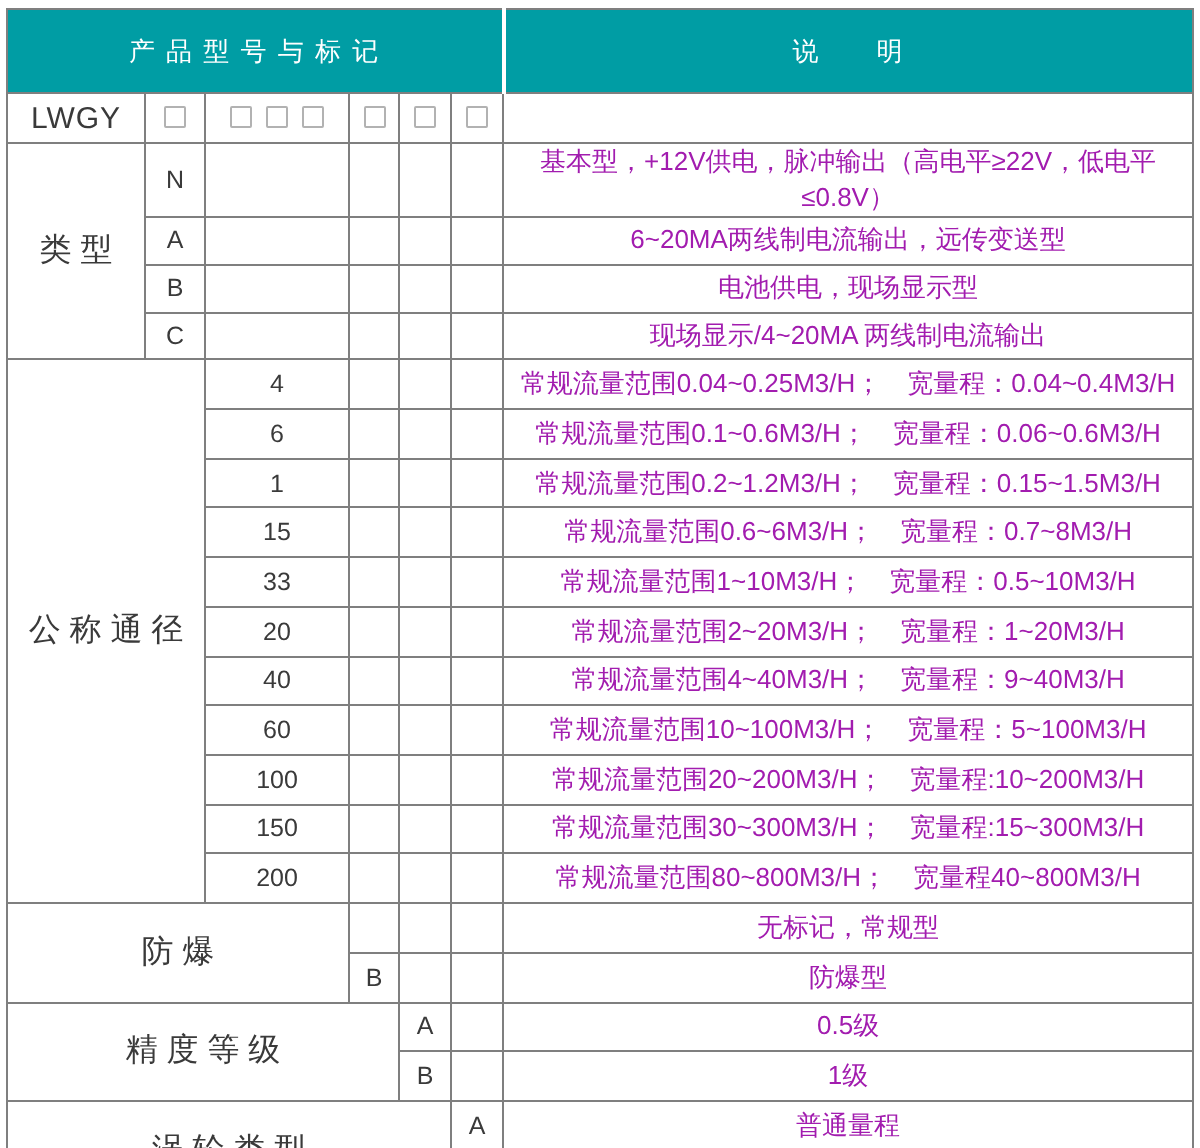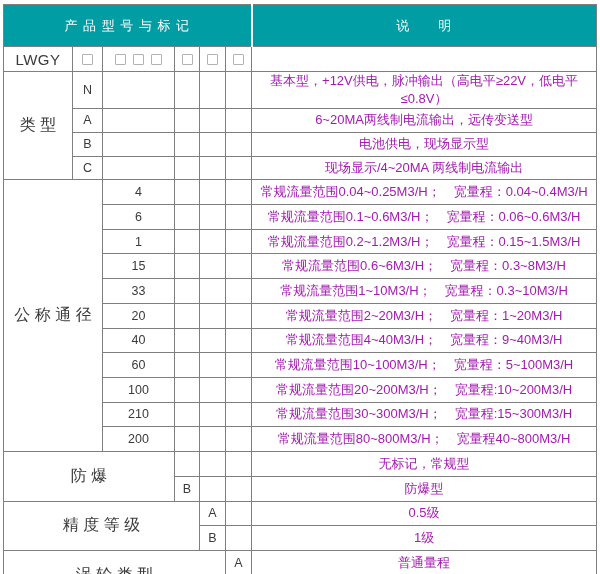--- a/index.html
+++ b/index.html
@@ -132,28 +132,28 @@
       <td></td>
           <td></td>
           <td></td>
       <td class="desc-cell">常规流量范围0.2~1.2M3/H；　宽量程：0.15~1.5M3/H</td>
     </tr>
     <tr class="r-dia">
       <td class="code-cell">15</td>
       <td></td>
           <td></td>
           <td></td>
-      <td class="desc-cell">常规流量范围0.6~6M3/H；　宽量程：0.3~8M3/H</td>
+      <td class="desc-cell">常规流量范围0.6~6M3/H；　宽量程：0.7~8M3/H</td>
     </tr>
     <tr class="r-dia">
       <td class="code-cell">33</td>
       <td></td>
           <td></td>
           <td></td>
-      <td class="desc-cell">常规流量范围1~10M3/H；　宽量程：0.3~10M3/H</td>
+      <td class="desc-cell">常规流量范围1~10M3/H；　宽量程：0.5~10M3/H</td>
     </tr>
     <tr class="r-dia">
       <td class="code-cell">20</td>
       <td></td>
           <td></td>
           <td></td>
       <td class="desc-cell">常规流量范围2~20M3/H；　宽量程：1~20M3/H</td>
     </tr>
     <tr class="r-dia">
       <td class="code-cell">40</td>
@@ -170,21 +170,21 @@
       <td class="desc-cell">常规流量范围10~100M3/H；　宽量程：5~100M3/H</td>
     </tr>
     <tr class="r-dia">
       <td class="code-cell">100</td>
       <td></td>
           <td></td>
           <td></td>
       <td class="desc-cell">常规流量范围20~200M3/H；　宽量程:10~200M3/H</td>
     </tr>
     <tr class="r-dia">
-      <td class="code-cell">210</td>
+      <td class="code-cell">150</td>
       <td></td>
           <td></td>
           <td></td>
       <td class="desc-cell">常规流量范围30~300M3/H；　宽量程:15~300M3/H</td>
     </tr>
     <tr class="r-dia">
       <td class="code-cell">200</td>
       <td></td>
           <td></td>
           <td></td>

